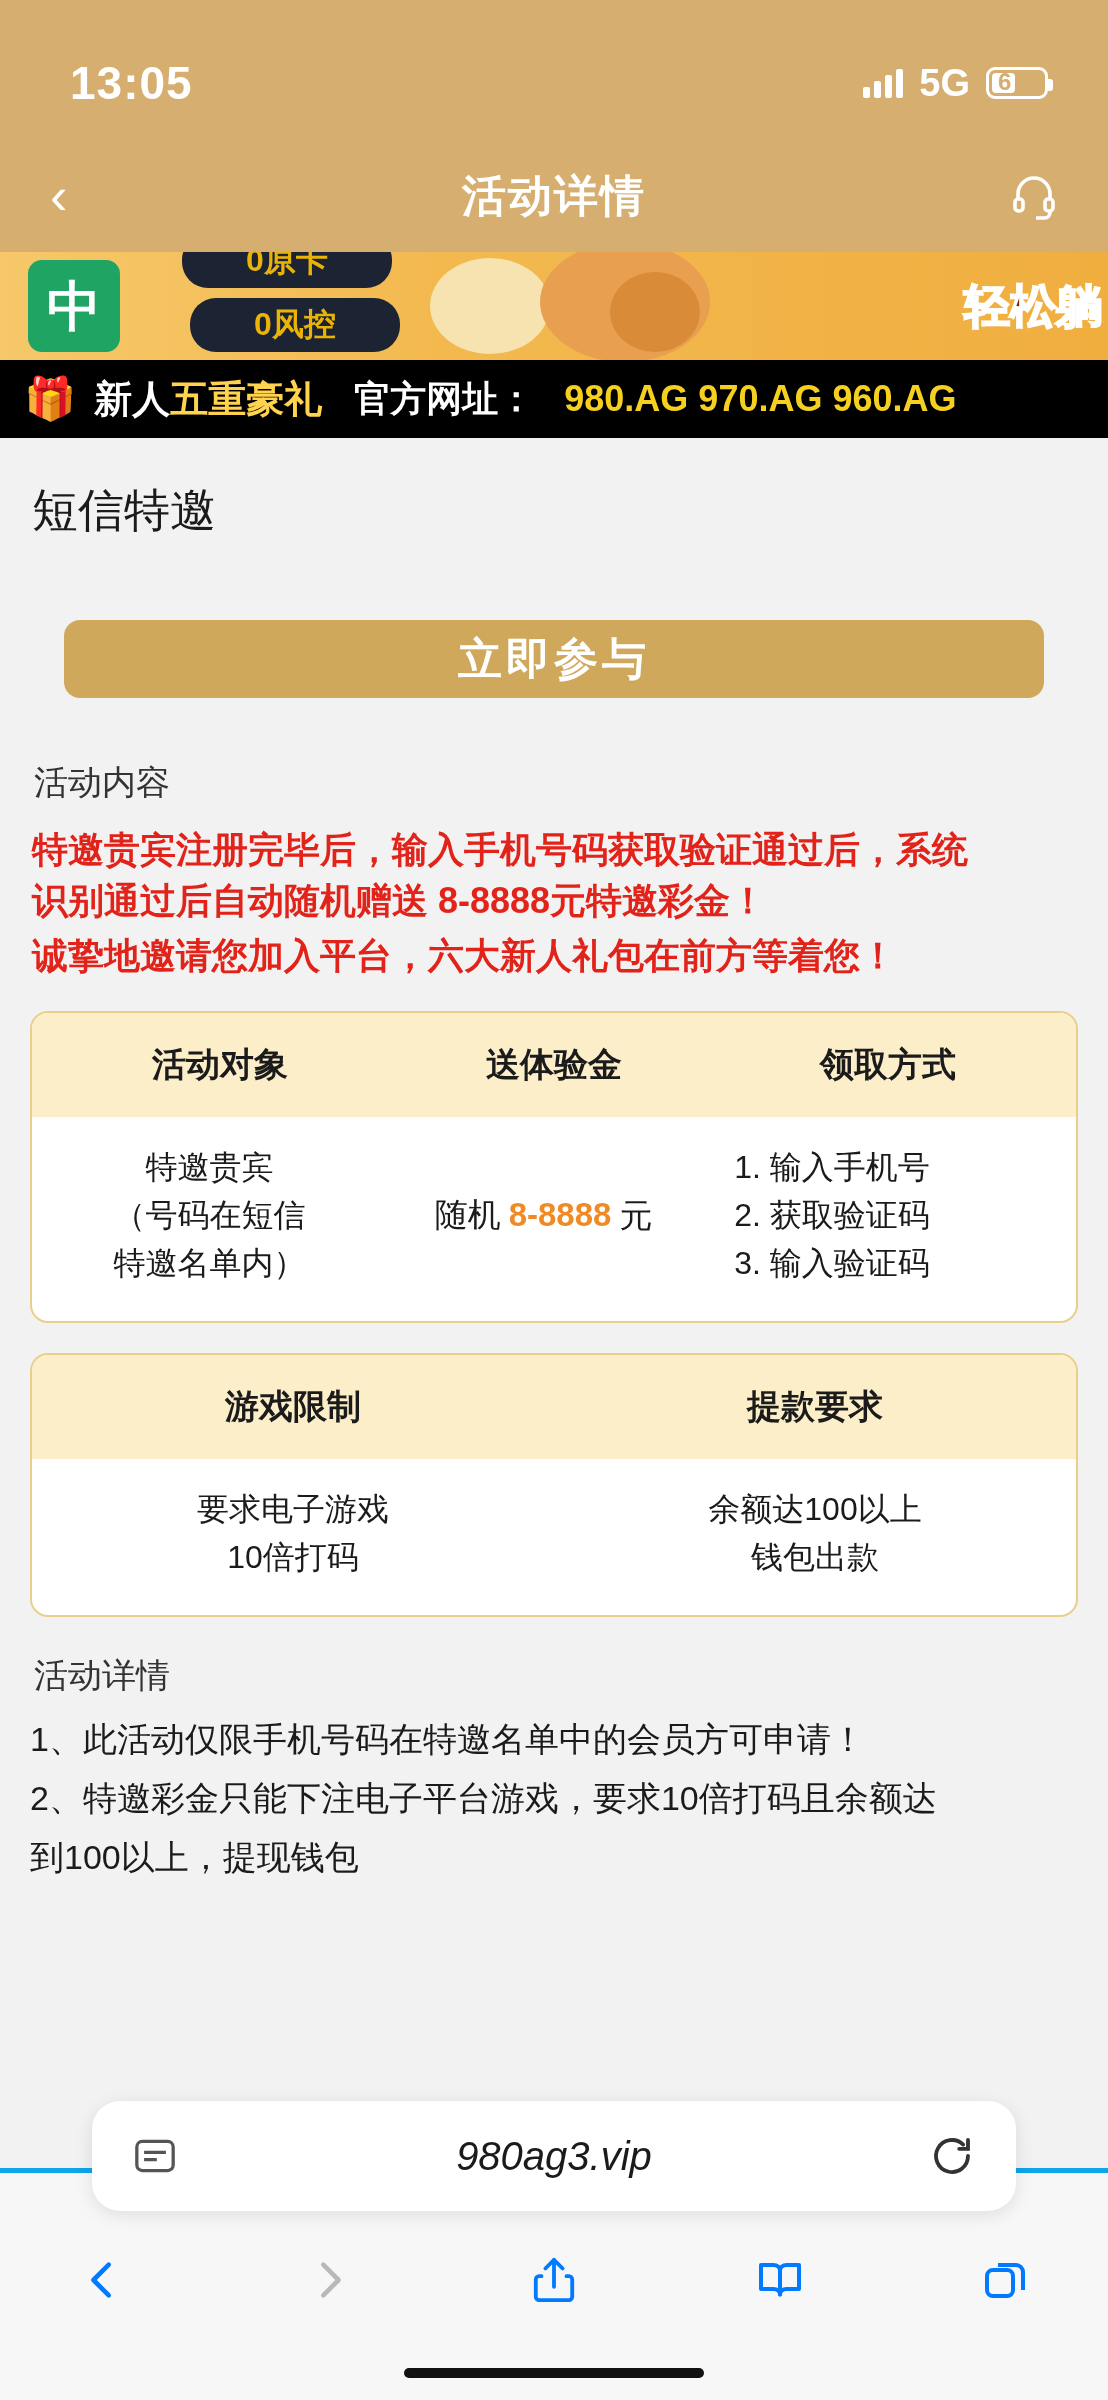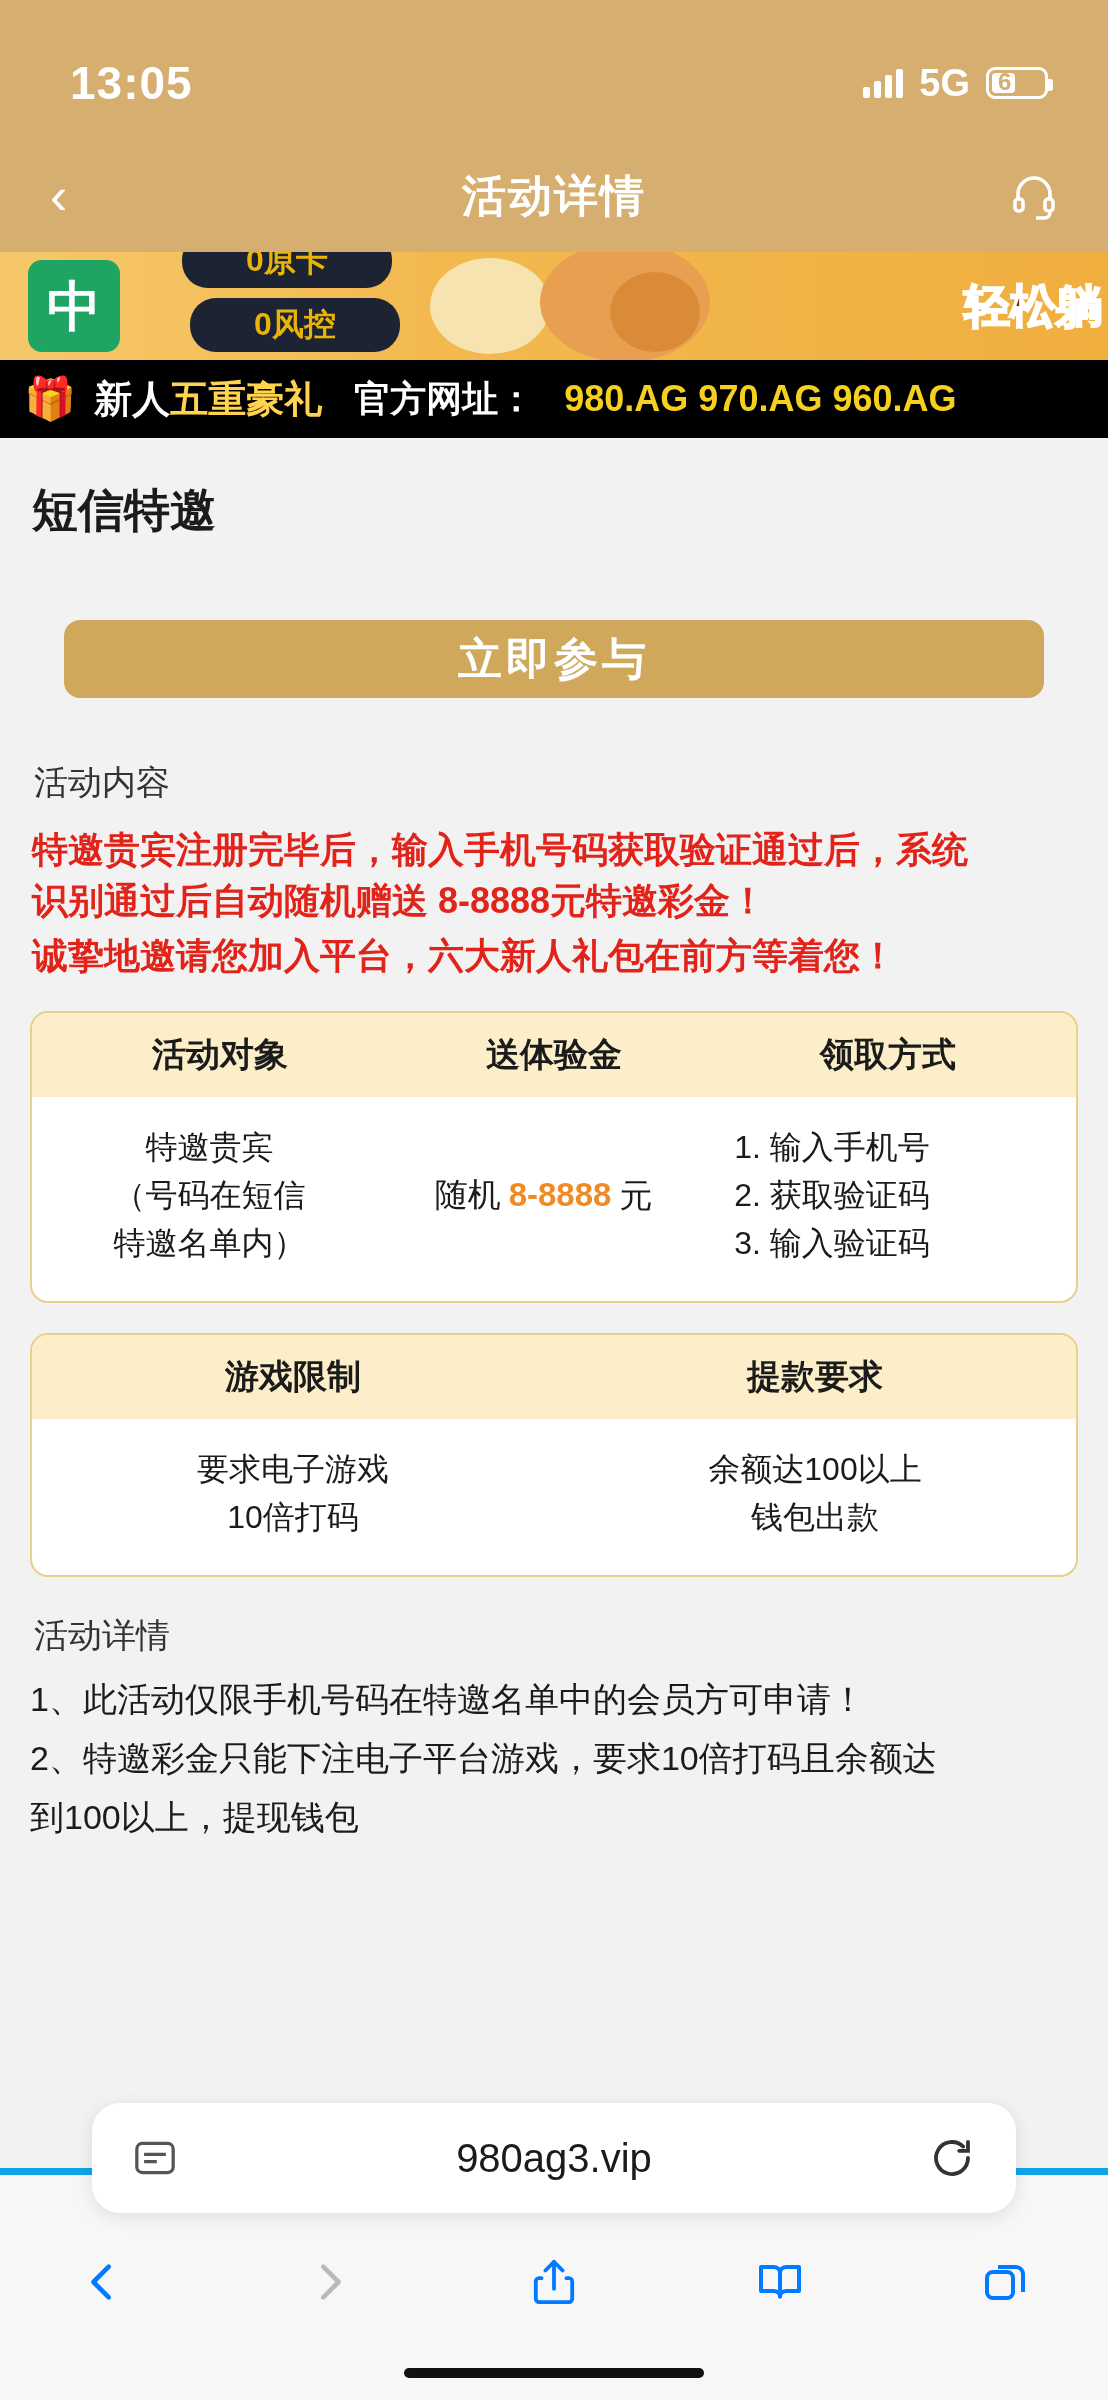--- a/index.html
+++ b/index.html
@@ -131,21 +131,21 @@
 
   
   .content {
     flex: 1 1 auto;
     overflow: hidden;
     background: #f2f2f2;
     padding: 0 30px;
     position: relative;
   }
   .page-title {
-    font-size: 46px; font-weight: bold; color: #1b1b1b;
+    font-size: 46px; font-weight: normal; color: #1b1b1b;
     padding: 42px 0 0 2px;
   }
   .join-btn {
     margin: 78px 34px 0 34px;
     height: 78px;
     background: #cfa85c;
     border-radius: 16px;
     display: flex; align-items: center; justify-content: center;
     color: #ffffff; font-size: 44px; font-weight: bold; letter-spacing: 4px;
     cursor: pointer;
@@ -163,21 +163,21 @@
   .card {
     margin-top: 30px;
     border: 2px solid #e8cf8a;
     border-radius: 18px;
     background: #ffffff;
     overflow: hidden;
   }
   .card-head {
     display: flex;
     background: #fbeec9;
-    height: 84px;
+    height: 104px;
     align-items: center;
   }
   .card-head div {
     font-size: 34px; color: #1b1b1b; font-weight: bold; text-align: center;
   }
   .card-body { display: flex; align-items: stretch; }
   .card-body .cell {
     font-size: 32px; color: #1b1b1b; text-align: center;
     padding: 26px 6px 34px 6px; line-height: 1.5;
   }
@@ -197,22 +197,23 @@
 
   .detail-label { font-size: 34px; color: #333333; margin: 36px 0 14px 4px; }
   .detail-list { font-size: 34px; color: #1b1b1b; line-height: 1.56; }
   .detail-list div { margin-bottom: 6px; }
 
   
   .browser {
     position: absolute; left: 0; right: 0; bottom: 0;
     height: 232px;
     background: #f7f7f7;
-    border-top: 7px solid #0ea5e9;
+    border-top: 5px solid #0ea5e9;
     backdrop-filter: blur(4px);
+    font-style: italic;
   }
   .url-bar {
     position: absolute; left: 92px; right: 92px; top: -72px;
     height: 110px;
     background: #ffffff;
     border-radius: 28px;
     display: flex; align-items: center; justify-content: space-between;
     padding: 0 40px;
     box-shadow: 0 4px 18px rgba(0,0,0,.10);
   }

